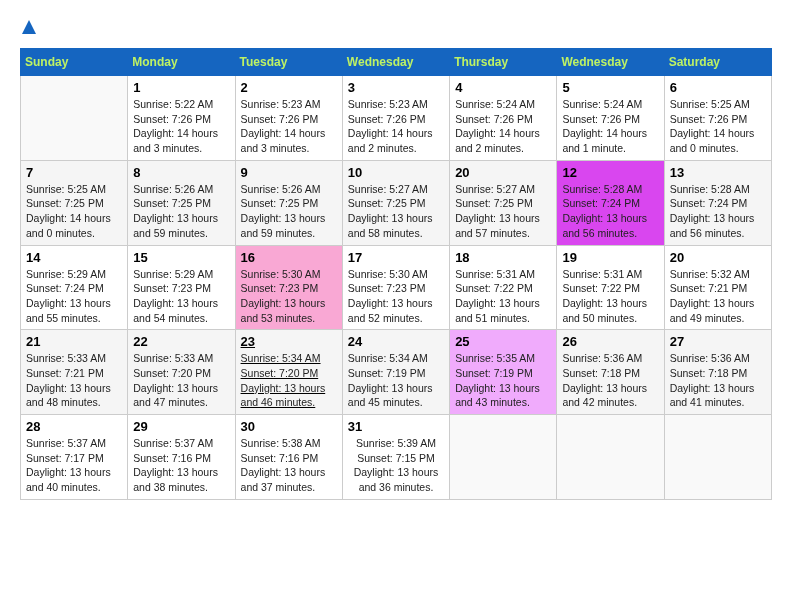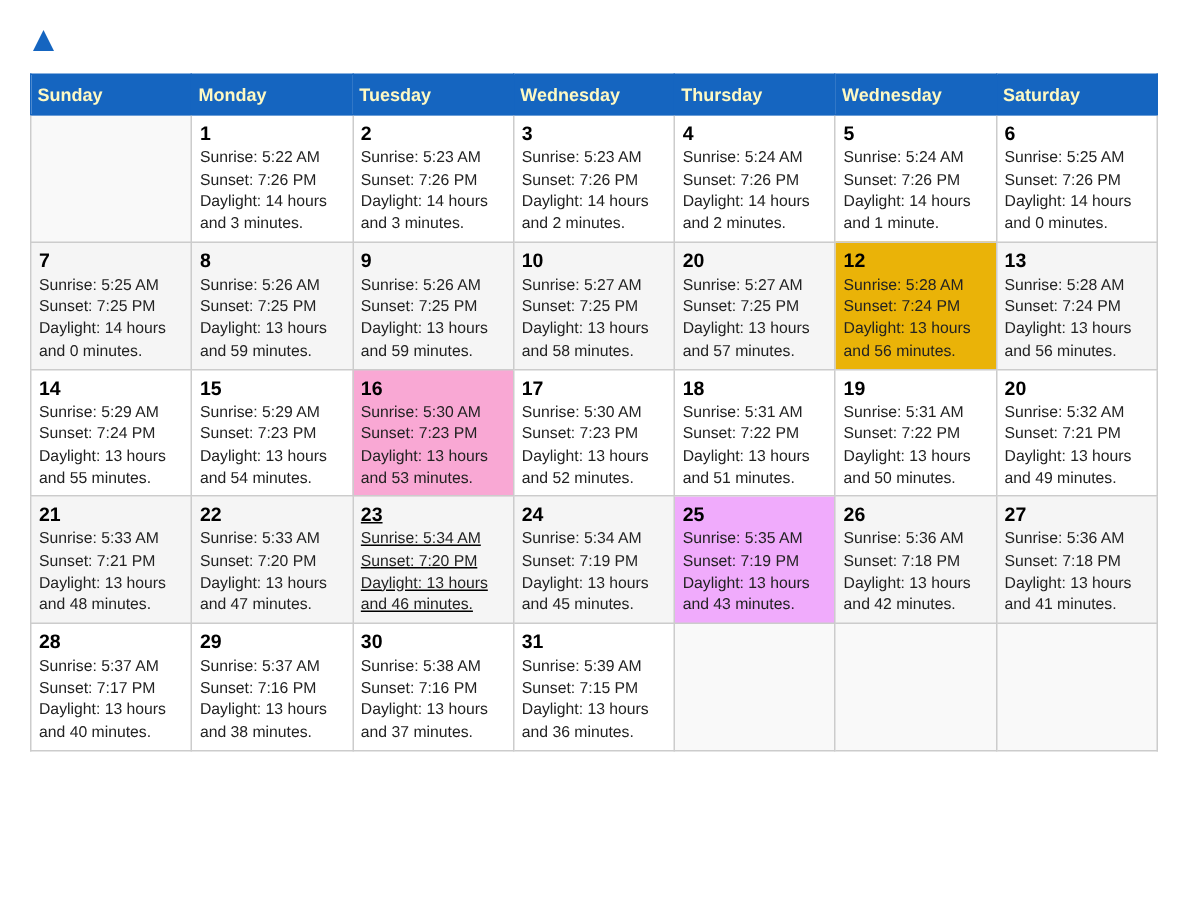--- a/index.html
+++ b/index.html
@@ -37,21 +37,21 @@
       font-size: 16px;
       color: #444;
     }
     table {
       width: 100%;
       border-collapse: collapse;
       font-size: 11px;
     }
     th {
       background-color: #1565c0;
-      color: #fef9c3;
+      color: #bef264;
       padding: 6px 4px;
       text-align: left;
       font-size: 12px;
       font-weight: bold;
     }
     td {
       border: 1px solid #ccc;
       vertical-align: top;
       padding: 4px 5px;
       min-height: 80px;
@@ -185,21 +185,21 @@
 Daylight: 13 hours
 and 58 minutes.</div>
         </td>
         <td style="background-color: rgb(245, 245, 245);">
           <div class="day-number">20</div>
           <div class="day-info" style="white-space: pre-line;">Sunrise: 5:27 AM
 Sunset: 7:25 PM
 Daylight: 13 hours
 and 57 minutes.</div>
         </td>
-        <td style="background-color: #eab308;">
+        <td style="background-color: #d946ef;">
           <div class="day-number">12</div>
           <div class="day-info" style="white-space: pre-line;">Sunrise: 5:28 AM
 Sunset: 7:24 PM
 Daylight: 13 hours
 and 56 minutes.</div>
         </td>
         <td style="background-color: rgb(245, 245, 245);">
           <div class="day-number">13</div>
           <div class="day-info" style="white-space: pre-line;">Sunrise: 5:28 AM
 Sunset: 7:24 PM
@@ -326,21 +326,21 @@
         </td>
         <td style="background-color: rgb(255, 255, 255);">
           <div class="day-number">30</div>
           <div class="day-info" style="white-space: pre-line;">Sunrise: 5:38 AM
 Sunset: 7:16 PM
 Daylight: 13 hours
 and 37 minutes.</div>
         </td>
         <td style="background-color: rgb(255, 255, 255);">
           <div class="day-number">31</div>
-          <div class="day-info" style="white-space: pre-line;">Sunrise: 5:39 AM
+          <div class="day-info" style="white-space: pre-line; text-align: center;">Sunrise: 5:39 AM
 Sunset: 7:15 PM
 Daylight: 13 hours
 and 36 minutes.</div>
         </td>
         <td class="empty-cell" style="background-color: rgb(249, 249, 249);"></td>
         <td class="empty-cell" style="background-color: rgb(249, 249, 249);"></td>
         <td class="empty-cell" style="background-color: rgb(249, 249, 249);"></td>
       </tr>
     </tbody>
 </table>

